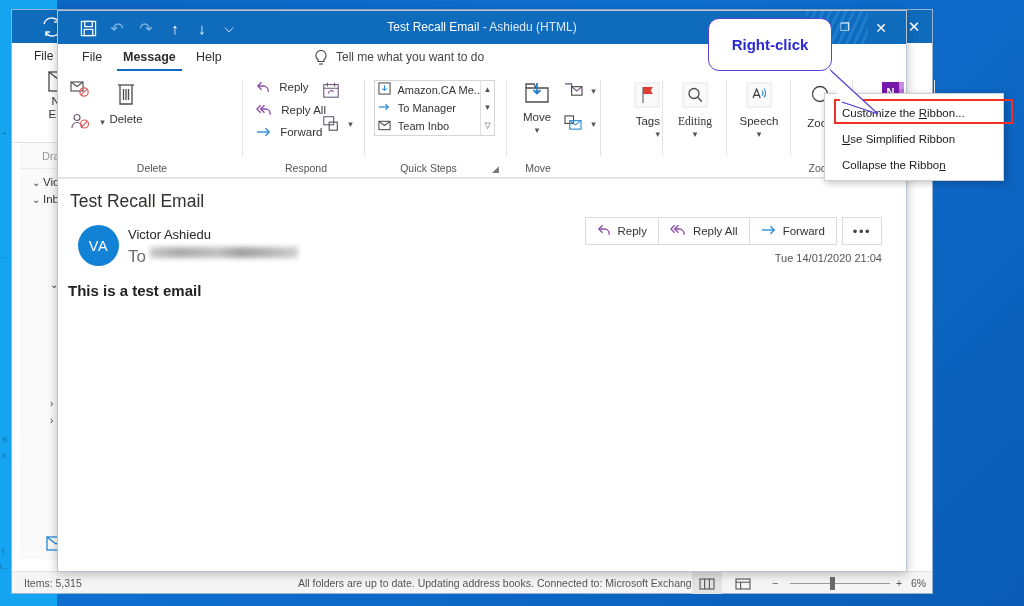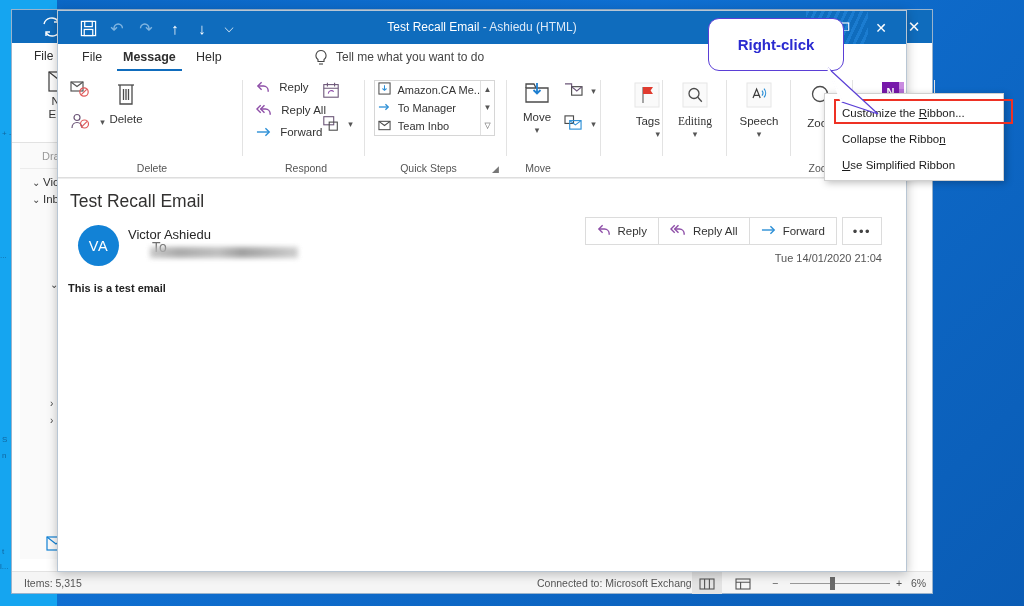--- a/index.html
+++ b/index.html
@@ -262,33 +262,33 @@
     background: #1282d6;
     color: #fff; font-size: 14.5px;
     display: flex; align-items: center; justify-content: center;
     letter-spacing: .5px;
   }
   #sender-name {
     position: absolute; left: 70px; top: 48px;
     font-size: 13px; color: #262626;
   }
   #to-label {
-    position: absolute; left: 70px; top: 60px;
-    font-size: 14px; color: #6d6d6d; margin-left: 24px;
+    position: absolute; left: 70px; top: 68px;
+    font-size: 17px; color: #6d6d6d;
   }
   #to-redacted {
     position: absolute; left: 92px; top: 68px;
     width: 148px; height: 11px;
     background: linear-gradient(90deg,#bfbfbf,#9c9c9c 20%,#b5b5b5 46%,#8f8f8f 62%,#c6c6c6 100%);
     filter: blur(2.4px);
     opacity: .85;
   }
   #msg-text {
     position: absolute; left: 10px; top: 103px;
-    font-size: 11px; color: #222; font-weight: bold;
+    font-size: 15px; color: #222; font-weight: bold;
   }
   #reply-bar {
     position: absolute; right: 24px; top: 38px;
     display: flex; gap: 0;
   }
   .replybtn {
     border: 1px solid #dcdcdc;
     background: #fff;
     height: 28px;
     padding: 0 11px;
@@ -320,21 +320,21 @@
     width: 179px; height: 25px;
     border: 2.5px solid #ee3124;
     background: transparent;
   }
   .ul { text-decoration: underline; }
 
   
   #callout {
     position: absolute;
     left: 708px; top: 18px;
-    width: 136px; height: 53px;
+    width: 124px; height: 53px;
     background: #fff;
     border: 1.3px solid #5b3fd6;
     border-radius: 11px;
     color: #2a2ad0;
     font-size: 15px;
     font-weight: bold;
     display: flex; align-items: center; justify-content: center;
   }
   #callout-tail {
     position: absolute;
@@ -411,20 +411,21 @@
       <div id="folder-mail-icon">
         <svg viewBox="0 0 20 15" width="20" height="15" fill="none" stroke="#1282d6" stroke-width="1.2">
           <rect x="1" y="1" width="18" height="13"></rect>
             <path d="M1 1l9 7 9-7"></path>
         </svg>
       </div>
     </div>
 
     <div id="outlook-status">
       <span class="s-items">Items: 5,315</span>
+      <span class="s-sync">All folders are up to date.  Updating address books.</span>
       <span class="s-conn">Connected to: Microsoft Exchange</span>
       <span class="s-view1">
         <svg viewBox="0 0 16 12" width="16" height="12" fill="none" stroke="#555" stroke-width="1.1" style="vertical-align:middle">
           <rect x="1" y="1" width="14" height="10"></rect>
             <path d="M5.6 1v10M10.4 1v10"></path>
         </svg>
       </span>
       <span class="s-view2">
         <svg viewBox="0 0 16 12" width="16" height="12" fill="none" stroke="#555" stroke-width="1.1" style="vertical-align:middle">
           <rect x="1" y="1" width="14" height="10"></rect>
@@ -764,24 +765,24 @@
     </div>
     <div id="msg-date">Tue 14/01/2020 21:04</div>
   </div>
 </div>
 
 <div id="ctx-menu">
   <div class="cmi">
     Customize the <span class="ul">R</span>ibbon...
   </div>
   <div class="cmi">
+    <span class="ul">U</span>se Simplified Ribbon
+  </div>
+  <div class="cmi">
     Collapse the Ribbo<span class="ul">n</span>
-  </div>
-  <div class="cmi">
-    <span class="ul">U</span>se Simplified Ribbon
   </div>
 </div>
 <div id="ctx-highlight"></div>
 
 <div id="callout">Right-click</div>
 <svg id="callout-tail" viewBox="0 0 56 52">
   <path d="M2 2 L52 48 L16 36 Z" fill="#ffffff" stroke="#5b3fd6" stroke-width="1.2"></path>
   <path d="M2 2 L16 36" stroke="#ffffff" stroke-width="2.5"></path>
 </svg>
 

